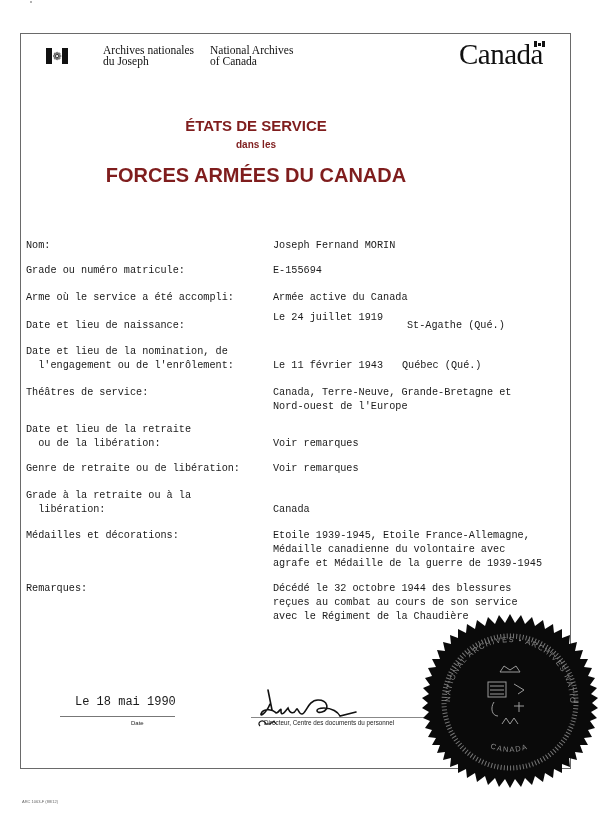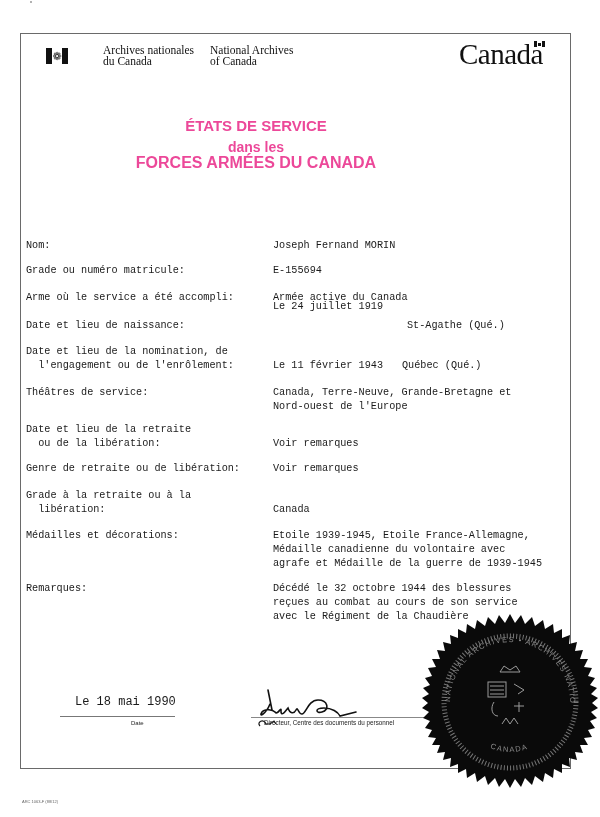--- a/index.html
+++ b/index.html
@@ -18,24 +18,24 @@
   .flag .mid { width: 10px; height: 16px; display: flex; align-items: center; justify-content: center; font-size: 11px; line-height: 1; color: #111; }
   .agency { position: absolute; top: 45px; font-size: 11.5px; line-height: 11px; color: #111; font-family: Liberation Serif, serif; }
   .agency.fr { left: 103px; }
   .agency.en { left: 210px; }
   .wordmark {
     position: absolute; left: 459px; top: 38px;
     font-family: "Liberation Serif", serif; font-size: 29px; letter-spacing: -0.5px; color: #111;
   }
   .wordmark-flag { position: absolute; left: 534px; top: 41px; display: flex; height: 6px; }
   .wordmark-flag span { display: block; height: 6px; }
-  .title { position: absolute; left: 0; width: 512px; text-align: center; font-weight: bold; color: #ec4899; }
+  .title { position: absolute; left: 0; width: 512px; text-align: center; font-weight: bold; color: #7f1d1d; }
   .t1 { top: 117px; font-size: 15px; }
-  .t2 { top: 139px; font-size: 14px; }
-  .t3 { top: 154px; font-size: 16px; }
+  .t2 { top: 139px; font-size: 10px; }
+  .t3 { top: 164px; font-size: 20px; }
 
   .mono { font-family: "Liberation Mono", monospace; font-size: 10.2px; line-height: 14.2px; color: #1a1a1a; white-space: pre; }
   .label { position: absolute; left: 26px; font-weight: normal; }
   .value { position: absolute; left: 273px; }
   .value2 { position: absolute; left: 407px; }
 
   .date-value { position: absolute; left: 75px; top: 695px; font-family: "Liberation Mono", monospace; font-size: 12px; color: #1a1a1a; }
   .date-line { position: absolute; left: 60px; top: 716px; width: 115px; height: 1px; background: #777; }
   .date-caption { position: absolute; left: 131px; top: 720px; font-size: 6px; color: #222; }
   .sig-line { position: absolute; left: 251px; top: 717px; width: 195px; height: 1px; background: #888; }
@@ -54,21 +54,21 @@
 
 <div class="header-logo">
   <div class="flag">
     <div class="bar"></div>
     <div class="mid">❁</div>
     <div class="bar"></div>
   </div>
 </div>
 <div class="agency fr">
   <div>Archives nationales</div>
-  <div>du Canada</div>
+  <div>du Joseph</div>
 </div>
 <div class="agency en">
   <div>National Archives</div>
   <div>of Canada</div>
 </div>
 <div class="wordmark">Canada</div>
 <div class="wordmark-flag">
   <span style="width:3px;background:#111"></span>
   <span style="width:5px;display:flex;align-items:center;justify-content:center">
       <span style="width:3px;height:3px;background:#111;display:block"></span>
@@ -84,21 +84,21 @@
   <div class="mono label" style="top:239px">Nom:</div>
   <div class="mono value" style="top:239px">Joseph Fernand MORIN</div>
 
   <div class="mono label" style="top:264px">Grade ou numéro matricule:</div>
   <div class="mono value" style="top:264px">E-155694</div>
 
   <div class="mono label" style="top:291px">Arme où le service a été accompli:</div>
   <div class="mono value" style="top:291px">Armée active du Canada</div>
 
   <div class="mono label" style="top:319px">Date et lieu de naissance:</div>
-  <div class="mono value" style="top:300px">Le 24 juillet 1919</div>
+  <div class="mono value" style="top:311px">Le 24 juillet 1919</div>
   <div class="mono value2" style="top:319px">St-Agathe (Qué.)</div>
 
   <div class="mono label" style="top:345px">Date et lieu de la nomination, de
   l'engagement ou de l'enrôlement:</div>
   <div class="mono value" style="top:359px">Le 11 février 1943</div>
   <div class="mono value2" style="top:359px;left:402px">Québec (Qué.)</div>
 
   <div class="mono label" style="top:386px">Théâtres de service:</div>
   <div class="mono value" style="top:386px">Canada, Terre-Neuve, Grande-Bretagne et
 Nord-ouest de l'Europe</div>

